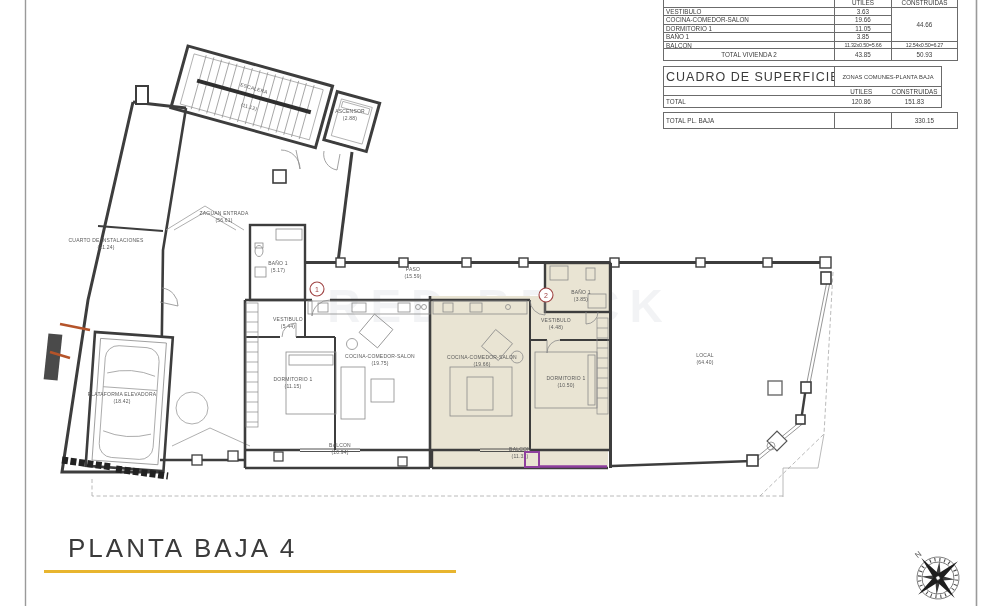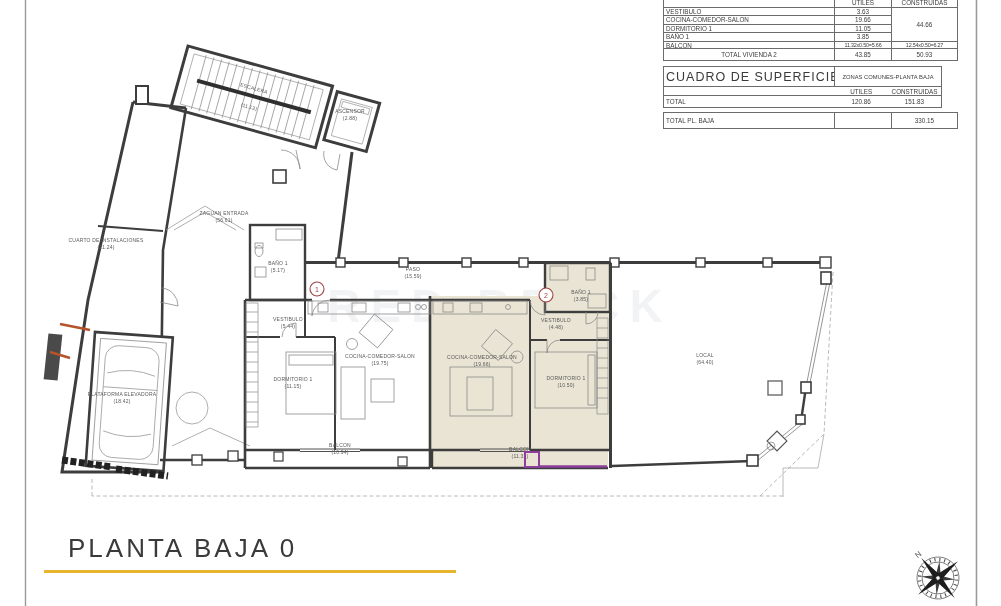--- a/index.html
+++ b/index.html
@@ -366,16 +366,16 @@
 <table class="tbl t3">
   <tbody>
         <tr>
     <td class="c-name">TOTAL PL. BAJA</td>
     <td class="c-ut"></td>
     <td class="c-co num">330.15</td>
   </tr>
 </tbody>
     </table>
 
-<div id="footer-title">PLANTA BAJA 0</div>
+<div id="footer-title">PLANTA BAJA 4</div>
 <div id="footer-rule"></div>
 
 </div>
 
 </body></html>

